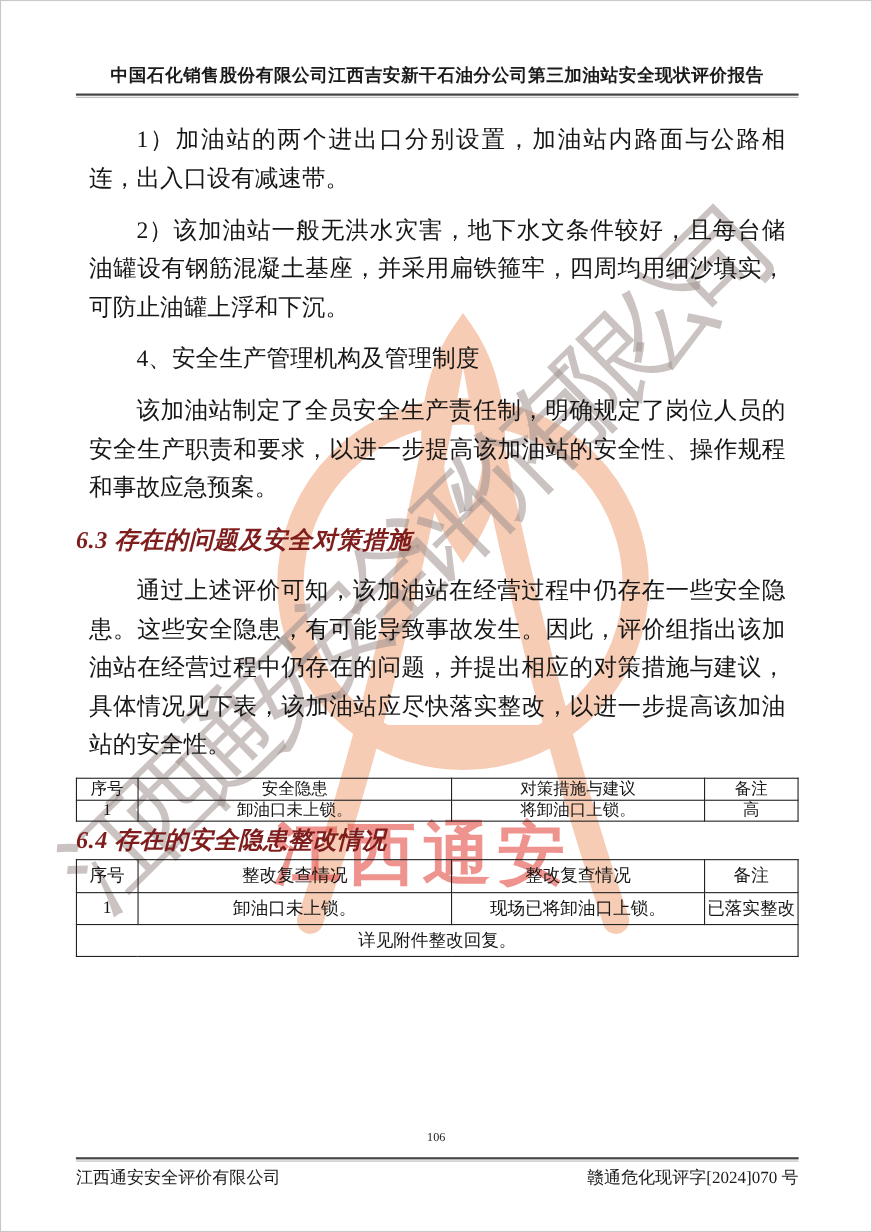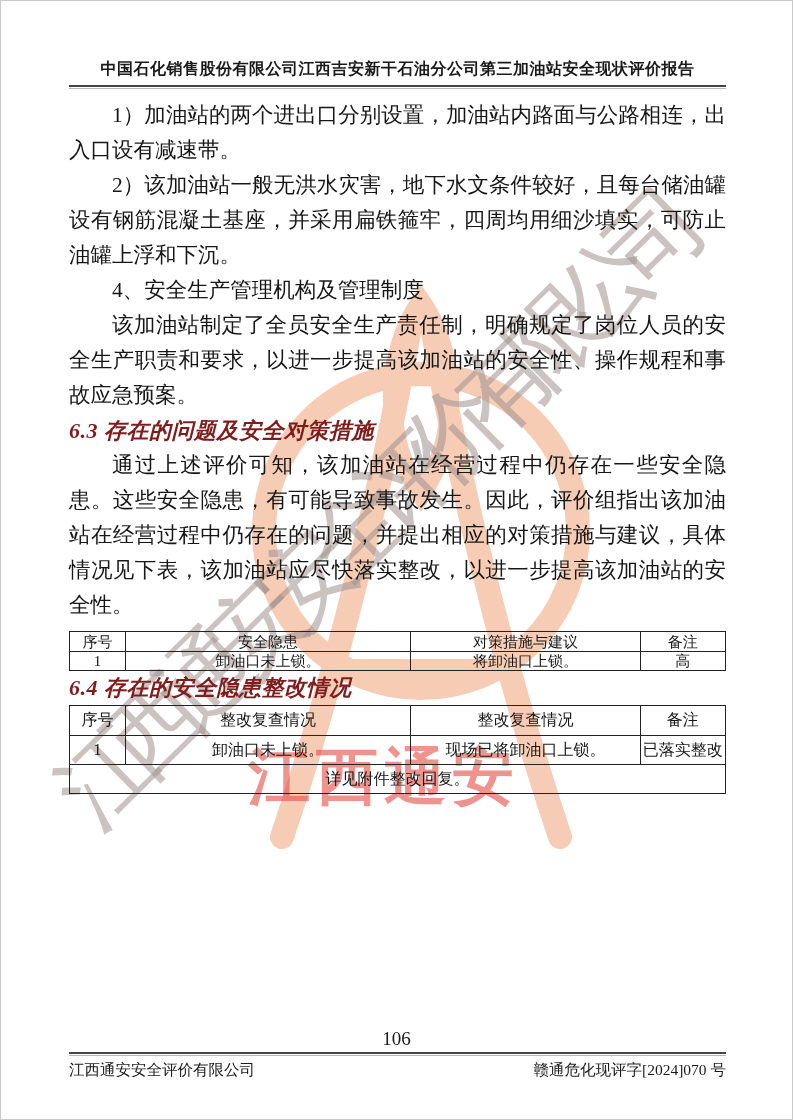--- a/index.html
+++ b/index.html
@@ -34,21 +34,21 @@
   .doc{position:absolute;inset:0;z-index:2;}
   .page-title{
     position:absolute;top:58px;left:68px;right:66px;text-align:center;
     font-size:16px;letter-spacing:.5px;color:#1a1a1a;font-weight:bold;
   }
   .header-rule{
     position:absolute;top:84px;left:68px;right:66px;height:1px;
     border-top:2px solid #454545;border-bottom:1px solid #b9b9b9;
   }
   .content{position:absolute;top:97px;left:68px;right:66px;}
-  .body-p{margin:0;font-size:21.5px;line-height:35px;text-align:justify;}
+  .body-p{margin:12px;font-size:21.5px;line-height:35px;text-align:justify;}
   .indent{text-indent:2em;}
   .section-heading{
     margin:0;font-size:22px;line-height:35px;font-weight:bold;font-style:italic;
     letter-spacing:.5px;color:#7f1d1d;
   }
   .h64{line-height:33px;}
   .table-caption{margin-top:26px;font-size:18.5px;line-height:22px;text-align:center;}
   table{width:100%;border-collapse:collapse;table-layout:fixed;}
   .t1{margin-top:8px;}
   .t1 th,.t1 td{
@@ -62,21 +62,21 @@
     font-size:16px;
   }
   .t2 th{height:29px;}
   .t2 td{height:28px;}
   .col-idx{width:8.5%;}
   .col-hazard{width:43.5%;}
   .col-measure{width:35%;}
   .col-remark{width:13%;}
   .page-number{
     position:absolute;top:1027px;left:0;right:0;text-align:center;
-    font-size:19px;color:#1a1a1a;
+    font-size:11px;color:#1a1a1a;
   }
   .footer-rule{
     position:absolute;top:1051px;left:68px;right:66px;height:1px;
     border-top:2px solid #454545;border-bottom:1px solid #b9b9b9;
   }
   .footer-row{
     position:absolute;top:1059px;left:68px;right:66px;
     display:flex;justify-content:space-between;font-size:15.5px;color:#1a1a1a;
   }
 </style>

